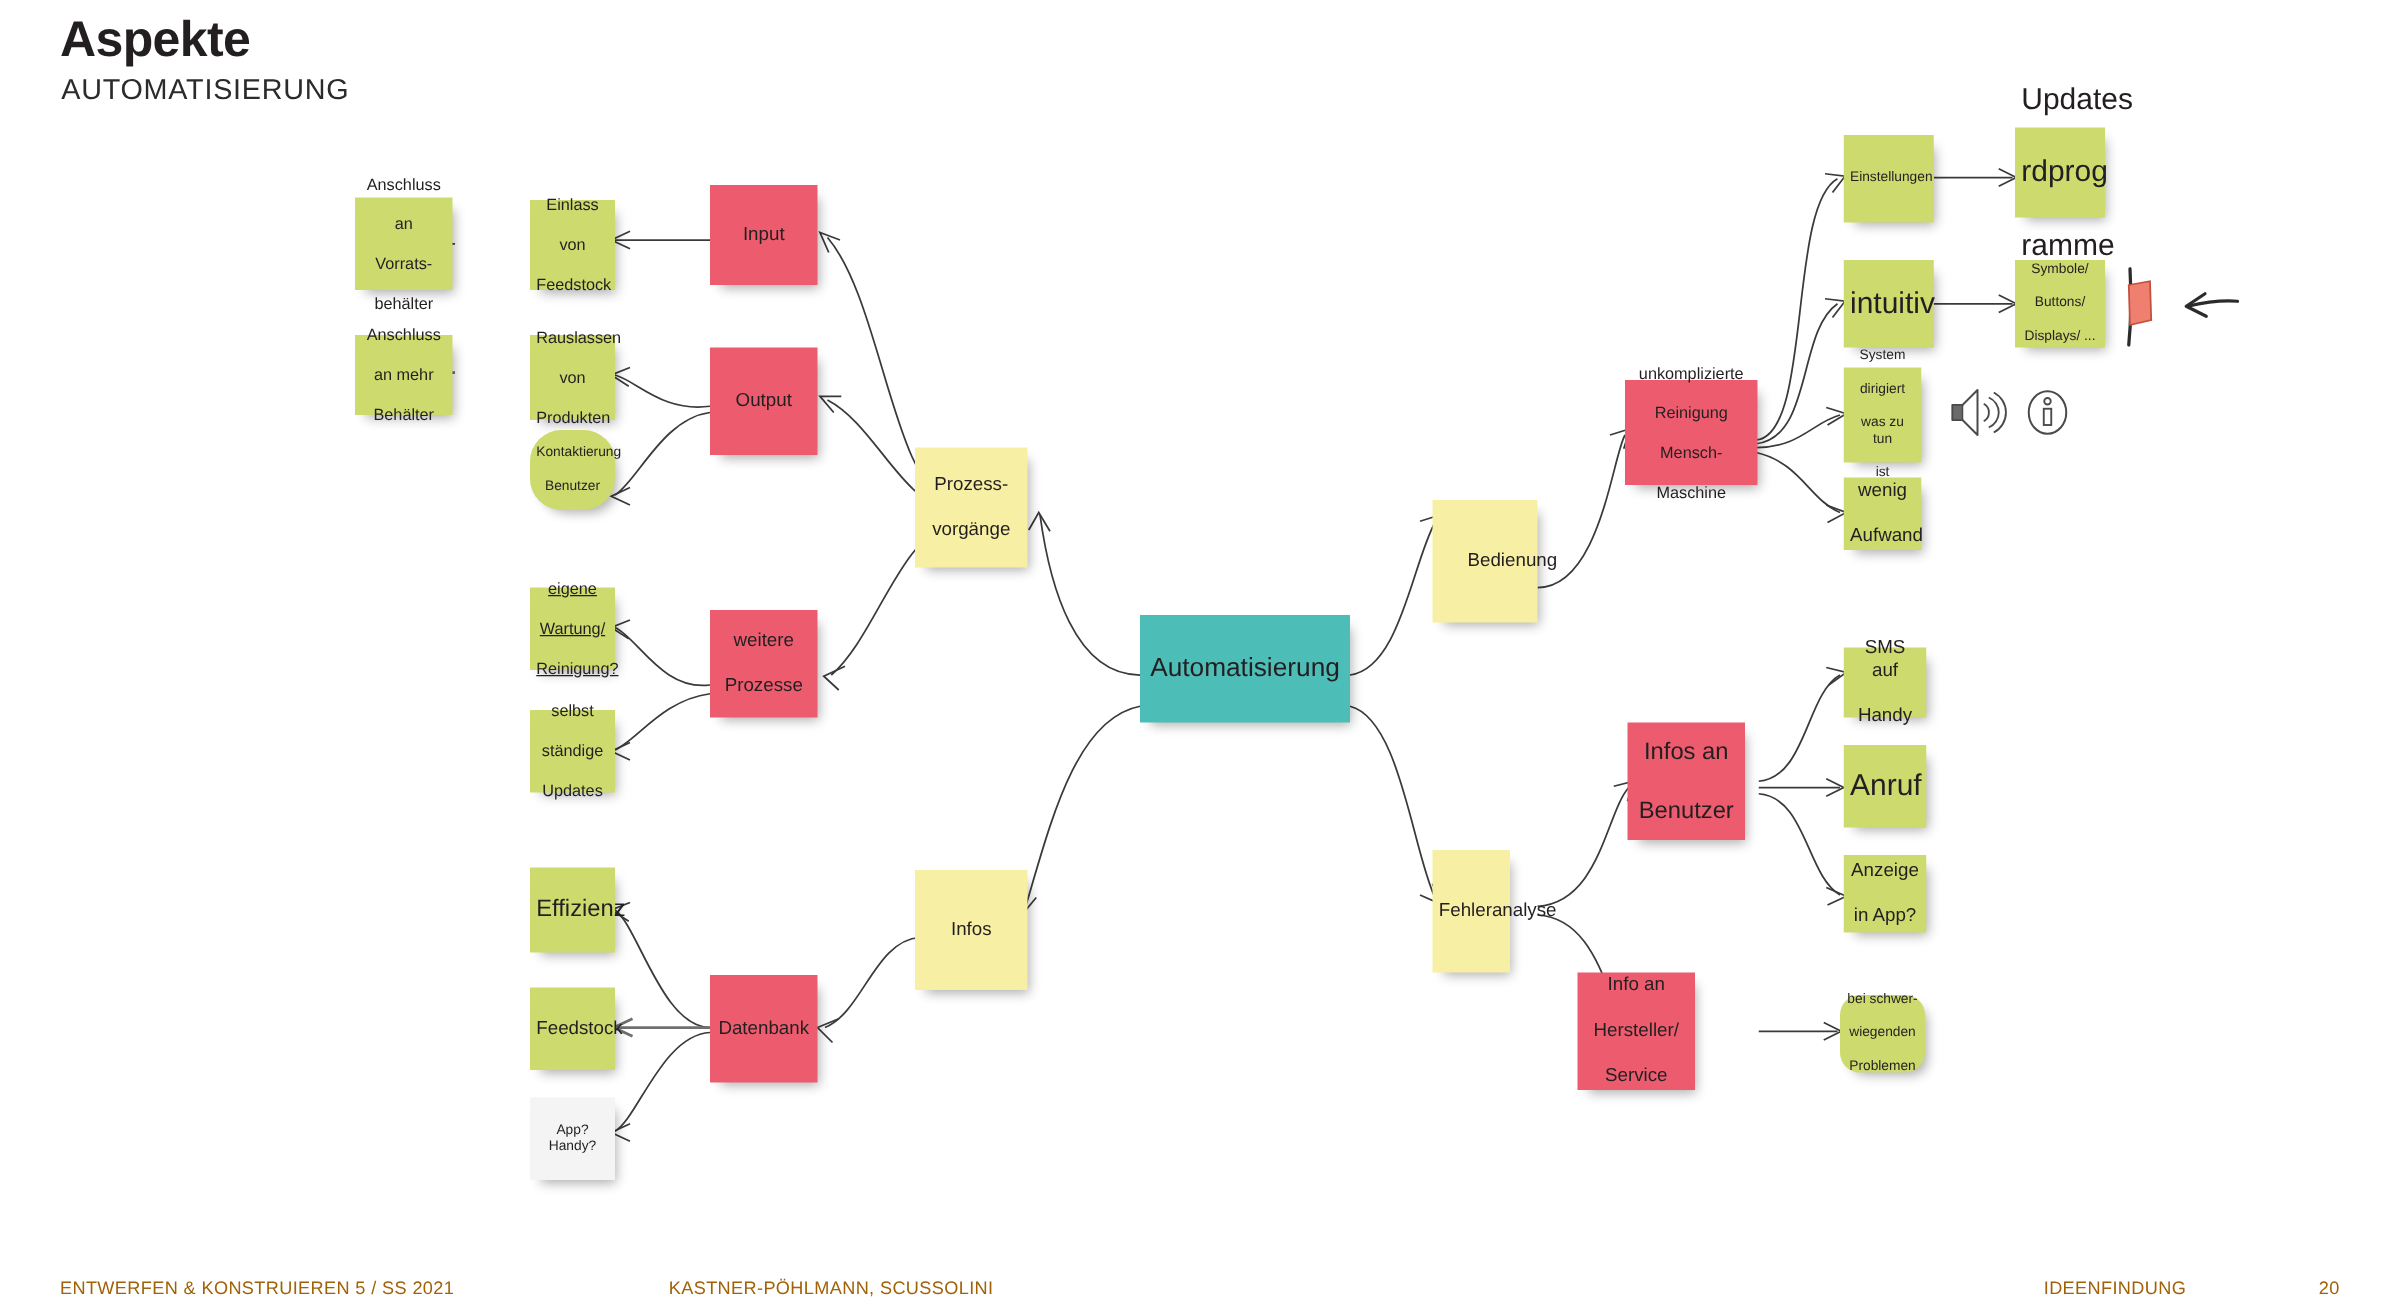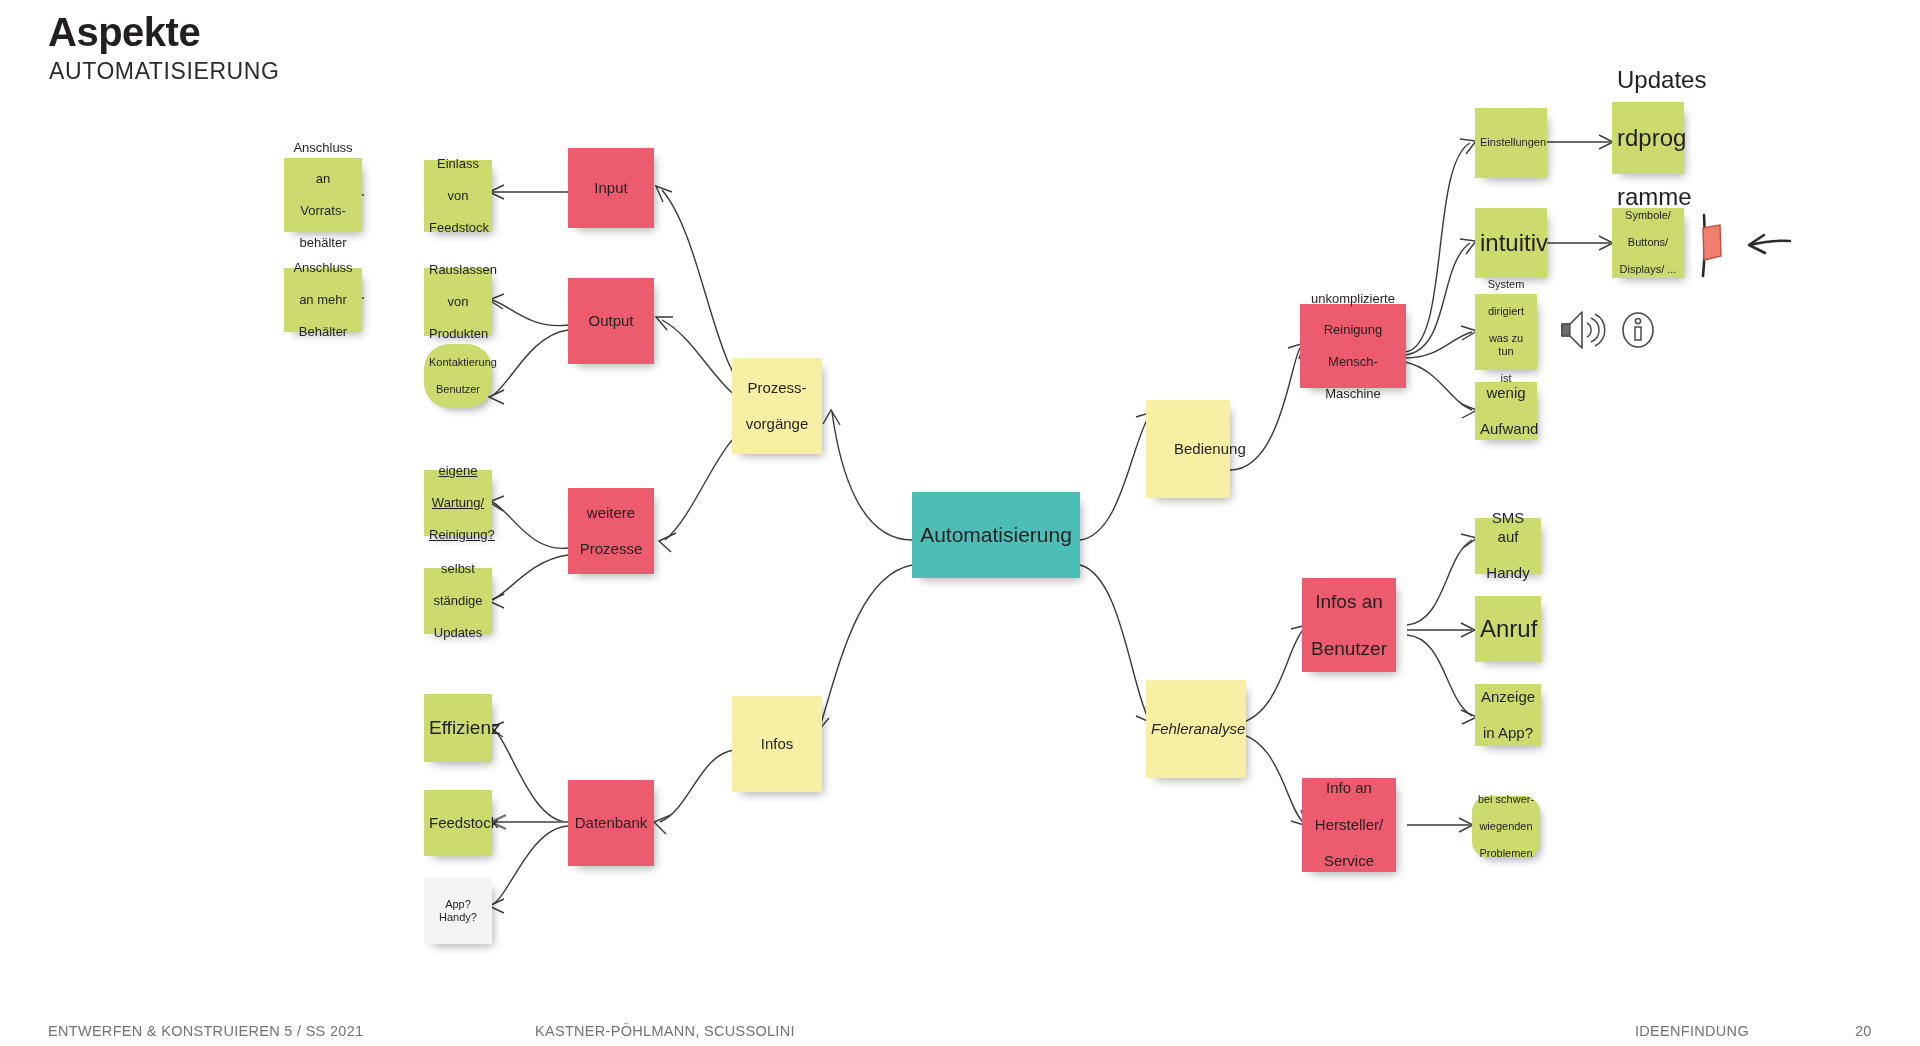--- a/index.html
+++ b/index.html
@@ -34,21 +34,21 @@
     letter-spacing: 0.6px;
     margin: 4px 0 0 1px;
   }
 
   
   #footer {
     position: absolute;
     left: 0; top: 1023px;
     width: 1920px; height: 23px;
     font-size: 14.5px;
-    color: #737373;
+    color: #a16207;
     letter-spacing: 0.3px;
   }
   #footer .f { position: absolute; top: 0; white-space: nowrap; }
   #f-course   { left: 48px; }
   #f-authors  { left: 535px; }
   #f-section  { left: 1635px; }
   #f-page     { left: 1855px; }
 
   
   #wires {
@@ -296,41 +296,41 @@
   </div>
 
   <div class="note teal fs-xxl" style="left:912px; top:492px; width:168px; height:86px;">
     <span>Automatisierung</span>
   </div>
 
   <div class="note yellow fs-md" style="left:1146px; top:400px; width:84px; height:98px;padding-left:28px;">
     <span>Bedienung</span>
   </div>
 
-  <div class="note yellow fs-md" style="left:1146px; top:680px; width:100px; height:98px;font-style:italic;">
+  <div class="note yellow fs-md" style="left:1146px; top:680px; width:62px; height:98px;">
     <span>Fehleranalyse</span>
   </div>
 
   <div class="note pink fs-sm" style="left:1300px; top:304px; width:106px; height:84px;">
     <span>
       <span>unkomplizierte</span><br>
       <span>Reinigung</span><br>
       <span>Mensch-</span><br>
       <span>Maschine</span>
     </span>
   </div>
 
   <div class="note pink fs-lg" style="left:1302px; top:578px; width:94px; height:94px;">
     <span>
       <span>Infos an</span><br>
       <span>Benutzer</span>
     </span>
   </div>
 
-  <div class="note pink fs-md" style="left:1302px; top:778px; width:94px; height:94px;">
+  <div class="note pink fs-md" style="left:1262px; top:778px; width:94px; height:94px;">
     <span>
       <span>Info an</span><br>
       <span>Hersteller/</span><br>
       <span>Service</span>
     </span>
   </div>
 
   <div class="note green fs-tiny" style="left:1475px; top:108px; width:72px; height:70px;text-align:center;">
     <span>Einstellungen</span>
   </div>

